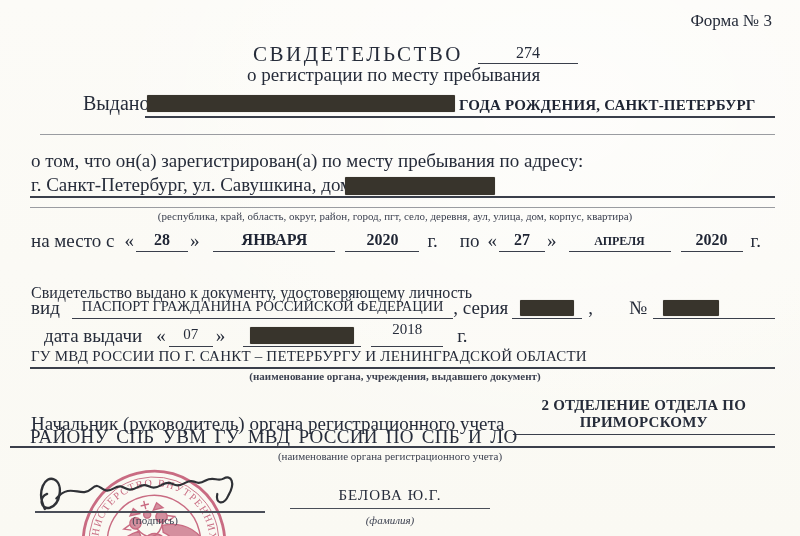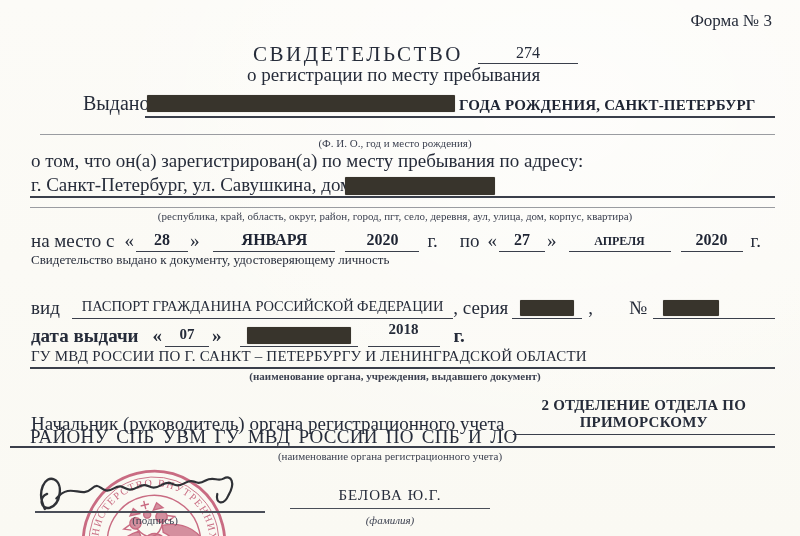--- a/index.html
+++ b/index.html
@@ -32,21 +32,20 @@
 
   <div class="abs txt" style="left:253px;top:42px;font-size:21px;letter-spacing:2.5px;">СВИДЕТЕЛЬСТВО</div>
   <div class="abs u-cell" style="left:478px;top:44px;width:100px;font-size:16px;padding-bottom:1px;">274</div>
   <div class="abs txt" style="left:247px;top:64px;font-size:19px;">о регистрации по месту пребывания</div>
 
   <div class="abs txt" style="left:83px;top:92px;font-size:20px;">Выдано</div>
   <div class="abs redact" style="left:147px;top:95px;width:308px;height:17px;"></div>
   <div class="abs txt b" style="left:459px;top:97px;font-size:15px;letter-spacing:.2px;">ГОДА РОЖДЕНИЯ, САНКТ-ПЕТЕРБУРГ</div>
   <div class="abs rule-dark" style="left:145px;top:116px;width:630px;"></div>
   <div class="abs rule-thin" style="left:40px;top:134px;width:735px;"></div>
-  <div class="abs cap" style="left:240px;top:137px;width:310px;">(Ф. И. О., год и место рождения)</div>
 
   <div class="abs txt" style="left:31px;top:150px;font-size:19px;">о том, что он(а) зарегистрирован(а) по месту пребывания по адресу:</div>
   <div class="abs txt" style="left:31px;top:174px;font-size:19px;">г. Санкт-Петербург, ул. Савушкина, дом</div>
   <div class="abs redact" style="left:345px;top:177px;width:150px;height:18px;"></div>
   <div class="abs rule-dark" style="left:30px;top:196px;width:745px;height:1.6px;"></div>
   <div class="abs rule-thin" style="left:30px;top:207px;width:745px;"></div>
   <div class="abs cap" style="left:115px;top:210px;width:560px;">(республика, край, область, округ, район, город, пгт, село, деревня, аул, улица, дом, корпус, квартира)</div>
 
   <div class="abs flexrow" style="left:31px;top:230px;width:747px;font-size:19px;">
     <span class="txt">на место с</span>
@@ -58,33 +57,33 @@
     <span style="margin-left:8px;">г.</span>
     <span style="margin-left:22px;">по</span>
     <span style="margin-left:8px;">«</span>
     <span class="u-cell b" style="width:46px;font-size:16px;margin:0 2px;padding-bottom:2px;">27</span>
     <span>»</span>
     <span class="u-cell b" style="width:102px;font-size:12px;margin:0 0 0 12px;padding-bottom:2px;">АПРЕЛЯ</span>
     <span class="u-cell b" style="width:62px;font-size:16px;margin:0 0 0 10px;padding-bottom:2px;">2020</span>
     <span style="margin-left:8px;">г.</span>
   </div>
 
-  <div class="abs txt" style="left:31px;top:252px;font-size:13px;">Свидетельство выдано к документу, удостоверяющему личность</div>
+  <div class="abs txt" style="left:31px;top:284px;font-size:16px;">Свидетельство выдано к документу, удостоверяющему личность</div>
 
   <div class="abs flexrow" style="left:31px;top:294px;width:744px;font-size:19px;">
     <span class="txt">вид</span>
     <span class="u-cell" style="font-size:14.5px;margin-left:12px;padding:0 10px 3px 10px;letter-spacing:-.1px;">ПАСПОРТ ГРАЖДАНИНА РОССИЙСКОЙ ФЕДЕРАЦИИ</span>
     <span class="txt">, серия</span>
     <span class="u-cell" style="width:70px;margin-left:4px;padding-bottom:2px;"><span class="redact" style="display:inline-block;width:54px;height:16px;vertical-align:bottom;"></span></span>
     <span style="margin-left:6px;">,</span>
     <span style="margin-left:36px;">№</span>
     <span class="u-cell" style="flex:1;margin-left:6px;text-align:left;padding-bottom:2px;"><span class="redact" style="display:inline-block;width:56px;height:16px;margin-left:10px;vertical-align:bottom;"></span></span>
   </div>
 
-  <div class="abs flexrow" style="left:31px;top:321px;font-size:19px;font-weight:bold;">
+  <div class="abs flexrow" style="left:44px;top:321px;font-size:19px;">
     <span class="txt">дата выдачи</span>
     <span style="margin-left:14px;">«</span>
     <span class="u-cell" style="width:44px;font-size:15px;margin:0 3px;padding-bottom:3px;">07</span>
     <span>»</span>
     <span class="u-cell" style="width:118px;margin-left:18px;padding-bottom:2px;"><span class="redact" style="display:inline-block;width:104px;height:17px;vertical-align:bottom;"></span></span>
     <span class="u-cell" style="width:72px;font-size:15px;margin-left:10px;padding-bottom:8px;">2018</span>
     <span style="margin-left:14px;">г.</span>
   </div>
 
   <div class="abs txt" style="left:31px;top:348px;font-size:15px;letter-spacing:.2px;">ГУ  МВД  РОССИИ  ПО  Г. САНКТ – ПЕТЕРБУРГУ  И  ЛЕНИНГРАДСКОЙ ОБЛАСТИ</div>

